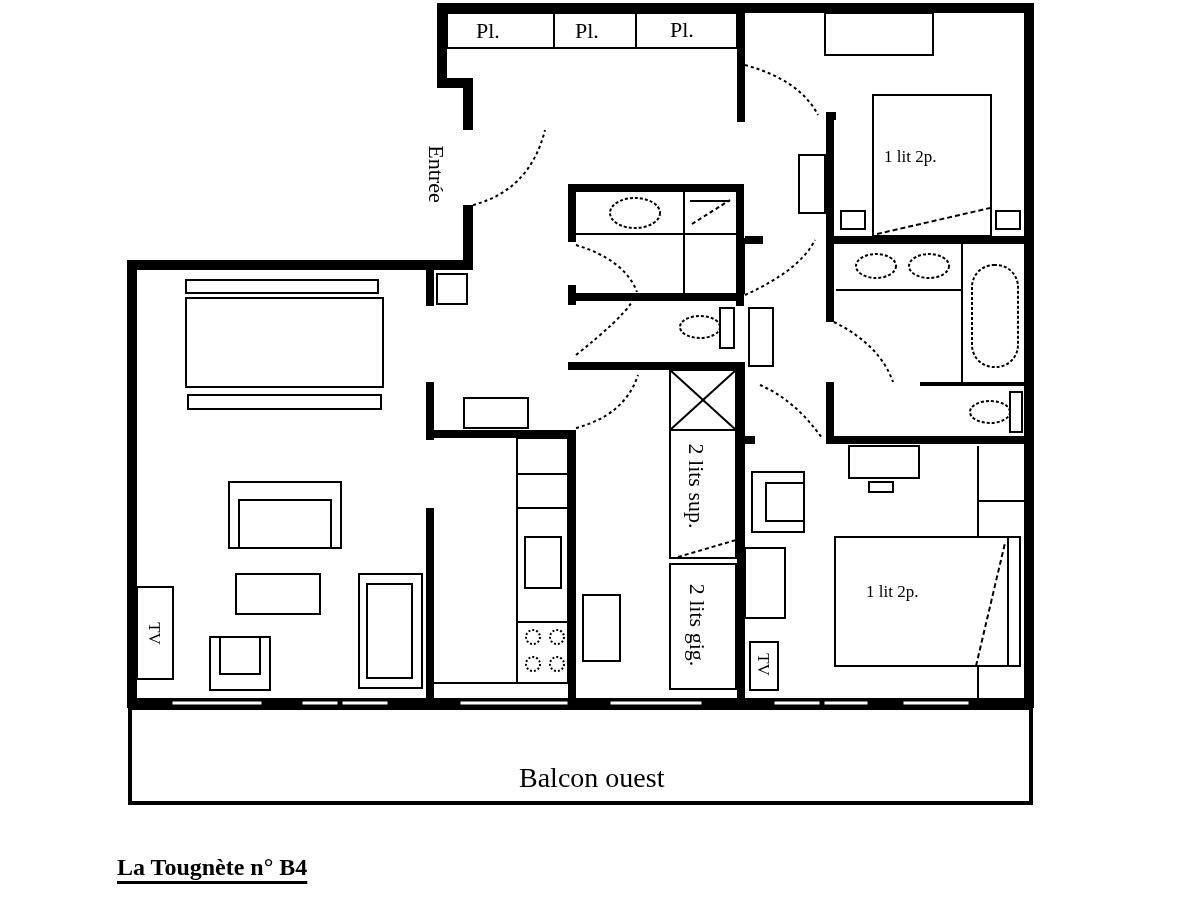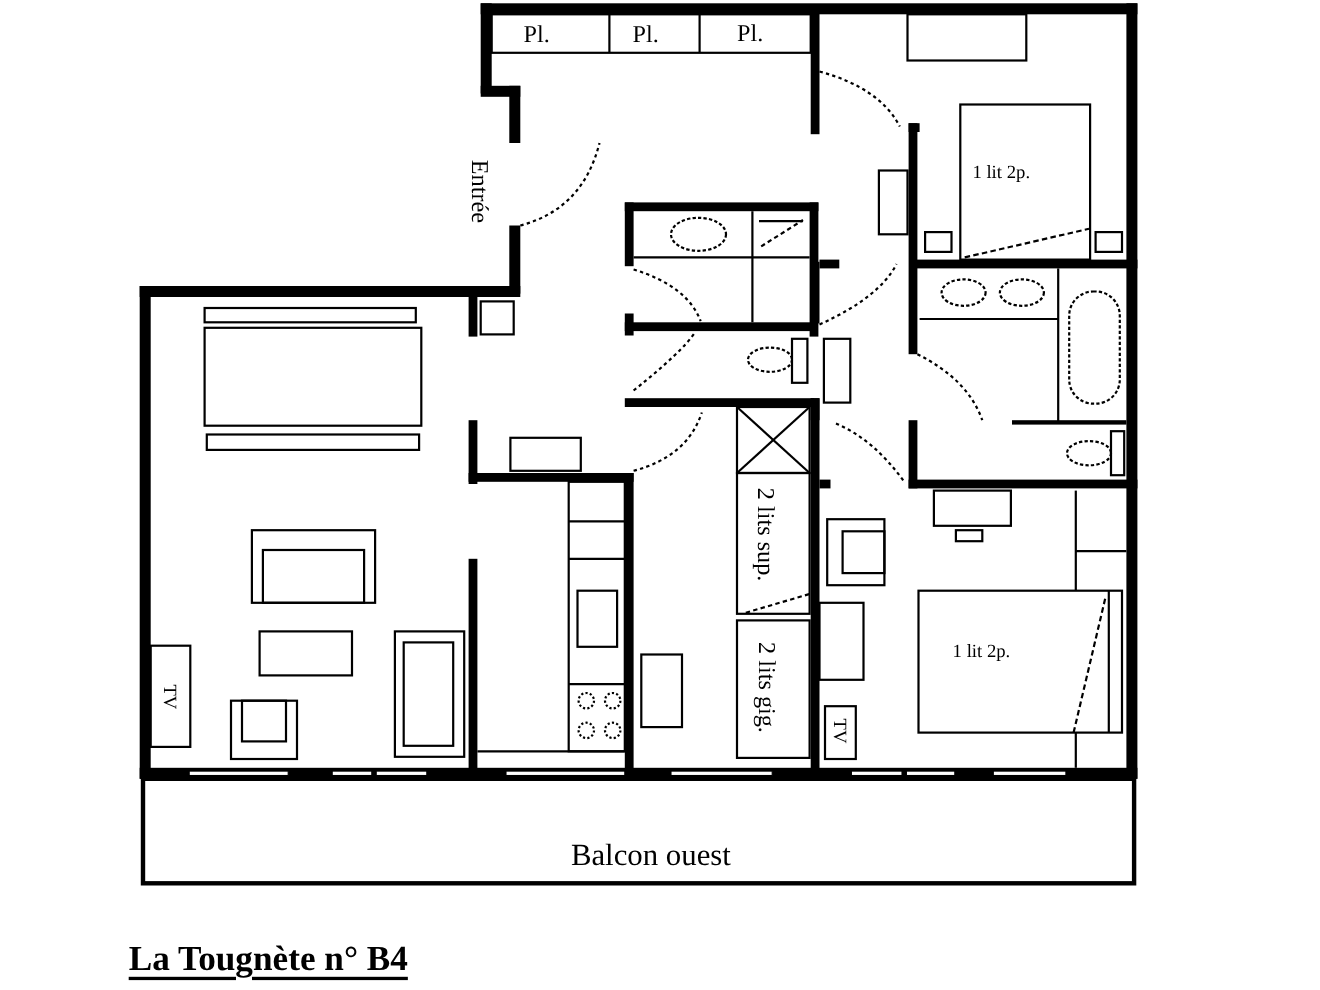--- a/index.html
+++ b/index.html
@@ -4,21 +4,21 @@
 <style>
   html, body { margin:0; padding:0; background:#ffffff; }
   body { width:1200px; height:900px; position:relative; overflow:hidden; font-family:"Liberation Serif", serif; }
   svg.plan { position:absolute; left:0; top:0; }
   .lbl { position:absolute; color:#000; font-family:"Liberation Serif", serif; white-space:nowrap; line-height:1; }
   .pl { font-size:22px; }
   .bed { font-size:17px; }
   .vert { font-size:22px; transform-origin:center center; }
   .tv { font-size:17px; transform-origin:center center; }
   .balcon { font-size:28px; }
-  .title { font-size:32px; font-weight:bold; text-decoration:underline; text-decoration-thickness:3px; text-underline-offset:6px; }
+  .title { font-size:24px; font-weight:bold; text-decoration:underline; text-decoration-thickness:3px; text-underline-offset:6px; }
 </style>
 </head>
 <body>
 
 <svg class="plan" width="1200" height="900" viewBox="0 0 1200 900">
   <g fill="#000" stroke="none">
 
     <rect x="437" y="3" width="597" height="10"></rect>
 
     <rect x="437" y="3" width="10" height="82"></rect>

